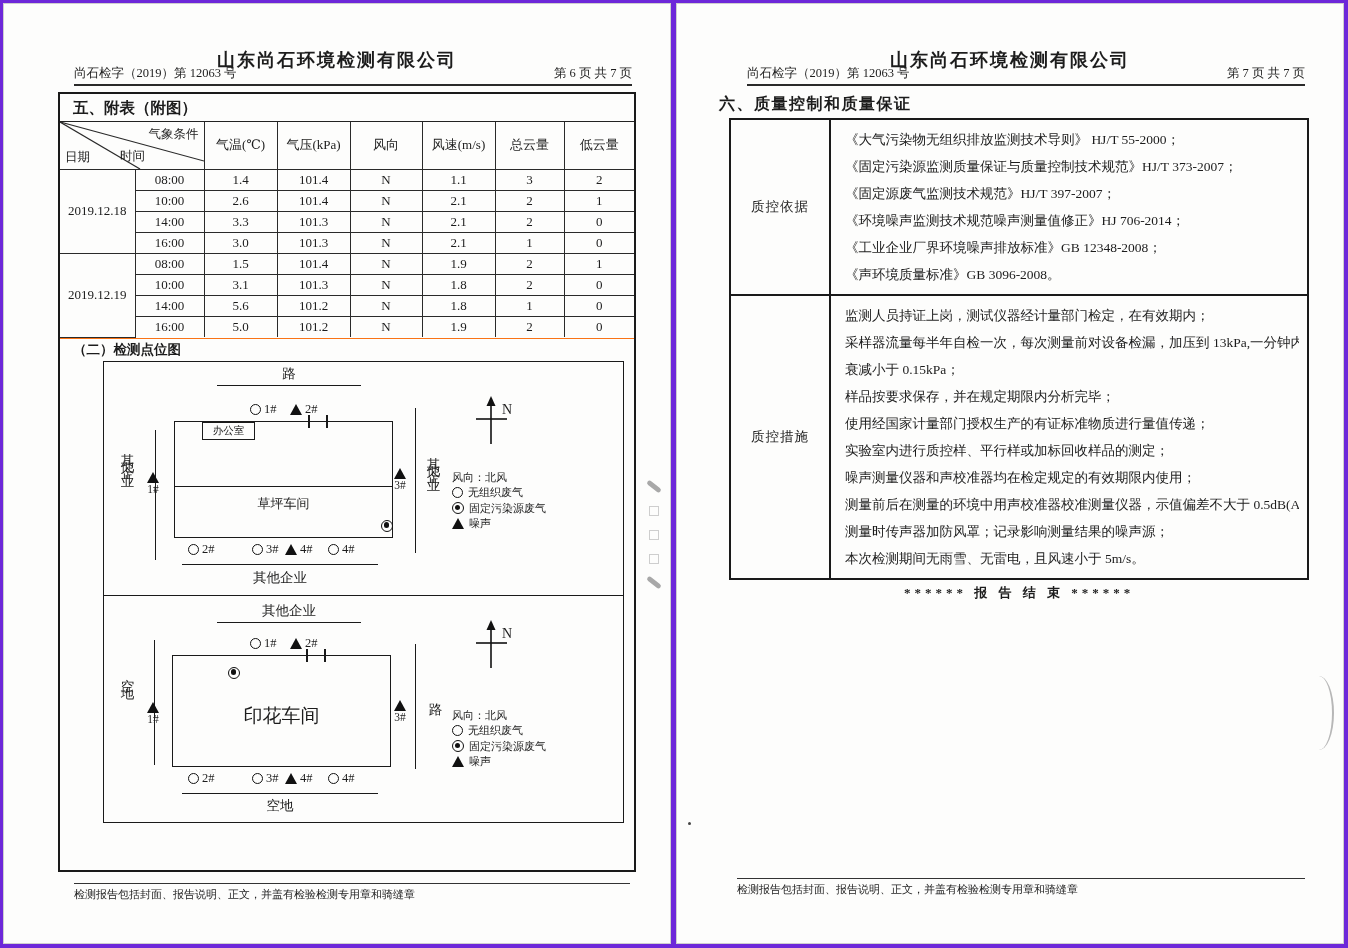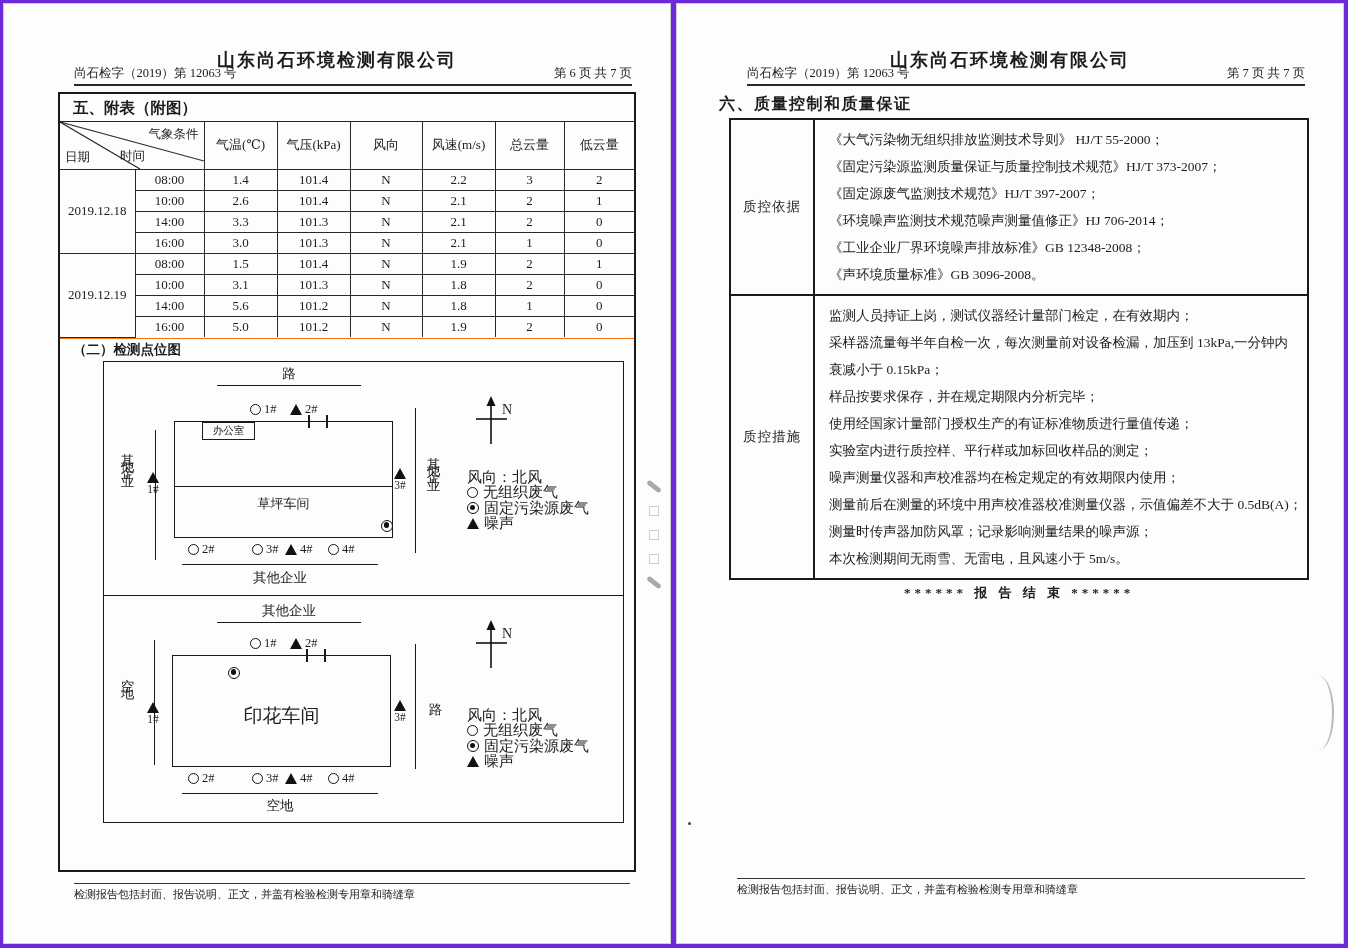--- a/index.html
+++ b/index.html
@@ -33,29 +33,29 @@
   .hl { border-top:1.5px solid #1a1a1a; height:0; }
   .vl { border-left:1.5px solid #1a1a1a; width:0; }
   .vt { writing-mode:vertical-rl; text-orientation:upright; letter-spacing:7px; font-size:13.5px; }
   .bld { position:absolute; border:1.5px solid #1a1a1a;padding-left:48px; }
   .tick { position:absolute; width:1.5px; height:13px; background:#1a1a1a; top:-7px; }
   .cir { display:inline-block; width:11px; height:11px; border:1.6px solid #111; border-radius:50%; background:transparent; flex:none; }
   .dcir { position:relative; display:inline-block; width:12px; height:12px; border:1.6px solid #111; border-radius:50%; flex:none; }
   .dcir::after { content:""; position:absolute; left:1.7px; top:1.7px; width:5.5px; height:5.5px; background:#111; border-radius:50%; }
   .tri { display:inline-block; width:0; height:0; border-left:6.5px solid transparent; border-right:6.5px solid transparent; border-bottom:11px solid #111; flex:none; }
   .pt { position:absolute; display:flex; align-items:center; gap:3px; font-size:12.5px; }
-  .leg { position:absolute; font-size:15px;margin-left:15px; }
+  .leg { position:absolute; font-size:11px; }
   .legrow { display:flex; align-items:center; gap:5px; height:15.5px; }
   .nlabel { font-size:14px; }
   .ctr { text-align:center; }
   
   .qtitle { left:42px; top:90px; font-size:16px; font-weight:bold; letter-spacing:1.5px; }
   table.qt { position:absolute; left:52px; top:114px; width:580px; border-collapse:collapse; table-layout:fixed; font-size:13.5px; }
   .qt td { border:2px solid #1a1a1a; vertical-align:middle; }
-  td.qlabel { width:84px; text-align:center; letter-spacing:1px; }
+  td.qlabel { width:100px; text-align:center; letter-spacing:1px; }
   td.qlines { padding:6px 8px 6px 14px; }
   .qline { line-height:27px; white-space:nowrap; overflow:hidden; }
   .endline { left:52px; width:580px; top:580px; text-align:center; font-size:13px; font-weight:bold; letter-spacing:4px; }
   .footer { border-top:1.5px solid #333; font-size:11px; padding-top:3px; color:#242424; }
   
   .seal { left:640px; top:474px; width:22px; height:120px; }
   .seal .s1,.seal .s2 { position:absolute; width:16px; height:5px; background:#a8a8a8; border-radius:3px; transform:rotate(38deg); }
   .seal .s1 { top:6px; left:2px; }
   .seal .s2 { top:102px; left:2px; }
   .seal .g { position:absolute; left:5px; width:10px; height:10px; border:1.5px solid #c2c2c2; opacity:.8; }
@@ -105,21 +105,21 @@
           <td>风速(m/s)</td>
           <td>总云量</td>
           <td>低云量</td>
         </tr>
         <tr>
           <td rowspan="4">2019.12.18</td>
           <td>08:00</td>
           <td>1.4</td>
           <td>101.4</td>
           <td>N</td>
-          <td>2.2</td>
+          <td>1.1</td>
           <td>3</td>
           <td>2</td>
         </tr>
         <tr>
           <td>10:00</td>
           <td>2.6</td>
           <td>101.4</td>
           <td>N</td>
           <td>2.1</td>
           <td>2</td>

